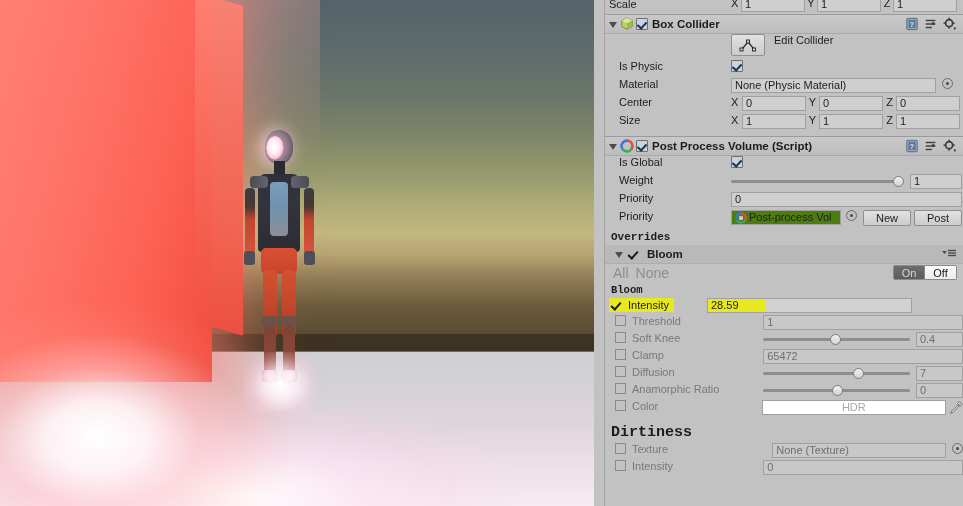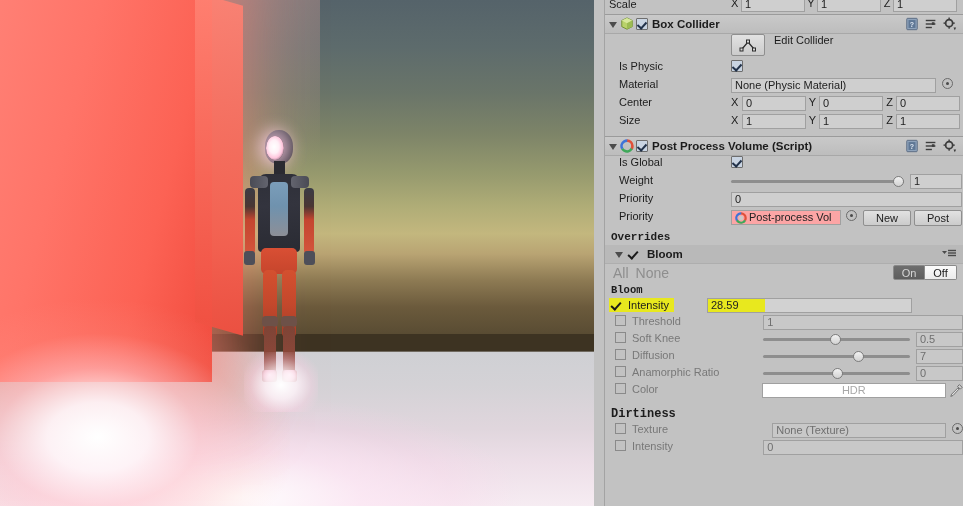--- a/index.html
+++ b/index.html
@@ -410,21 +410,21 @@
       <div class="field" style="width:52px;margin-left:6px">1</div>
     </div>
 
     <div class="row">
       <div class="lbl" style="padding-left:10px">Priority</div>
       <div class="field" style="width:231px">0</div>
     </div>
 
     <div class="row">
       <div class="lbl" style="padding-left:10px">Priority</div>
-      <div class="field" style="width:110px;background:#fca5a5">
+      <div class="field" style="width:110px;background:#4d7c0f">
         <svg width="12" height="12" viewBox="0 0 16 16" style="margin-right:2px;flex:none">
           <circle cx="8" cy="8" r="6.2" fill="none" stroke="#e0503a" stroke-width="3" stroke-dasharray="13 26" transform="rotate(-90 8 8)"></circle>
           <circle cx="8" cy="8" r="6.2" fill="none" stroke="#3fa85a" stroke-width="3" stroke-dasharray="13 26" transform="rotate(30 8 8)"></circle>
           <circle cx="8" cy="8" r="6.2" fill="none" stroke="#3f74d8" stroke-width="3" stroke-dasharray="13 26" transform="rotate(150 8 8)"></circle>
           <circle cx="8" cy="8" r="3" fill="#cacaca"></circle>
         </svg>
         <span style="white-space:nowrap;overflow:hidden">Post-process Vol</span>
       </div>
       <div class="target-dot" style="margin-left:5px"></div>
       <div class="btn" style="width:48px;margin-left:6px">New</div>
@@ -474,23 +474,28 @@
       <div class="field dim" style="width:205px;margin-left:24px">1</div>
     </div>
 
     <div class="row" style="height:17px">
       <div class="ovr-cb" style="margin-left:6px"></div>
       <div class="lbl dim" style="width:110px">Soft Knee</div>
       <div class="slider" style="width:150px;margin-left:24px">
         <div class="strack"></div>
         <div class="sknob" style="left:67px"></div>
       </div>
-      <div class="field dim" style="width:48px;margin-left:6px">0.5</div>
-    </div>
-
+      <div class="field dim" style="width:48px;margin-left:6px">0.4</div>
+    </div>
+
+    <div class="row" style="height:17px">
+      <div class="ovr-cb" style="margin-left:6px"></div>
+      <div class="lbl dim" style="width:110px">Clamp</div>
+      <div class="field dim" style="width:205px;margin-left:24px">65472</div>
+    </div>
 
     <div class="row" style="height:17px">
       <div class="ovr-cb" style="margin-left:6px"></div>
       <div class="lbl dim" style="width:110px">Diffusion</div>
       <div class="slider" style="width:150px;margin-left:24px">
         <div class="strack"></div>
         <div class="sknob" style="left:90px"></div>
       </div>
       <div class="field dim" style="width:48px;margin-left:6px">7</div>
     </div>
@@ -509,21 +514,21 @@
       <div class="ovr-cb" style="margin-left:6px"></div>
       <div class="lbl dim" style="width:110px">Color</div>
       <div class="field" style="width:190px;margin-left:24px;background:#ffffff;justify-content:center;color:#a8a8a8">HDR</div>
       <svg width="15" height="15" viewBox="0 0 16 16" style="margin-left:3px">
         <path d="M11.5 1.5 L14.5 4.5 L12.5 6.5 L9.5 3.5 Z" fill="#d0d0d0" stroke="#5c5c5c" stroke-width="0.9"></path>
         <path d="M10 5 L3 12 L2 14.5 L4.5 13.5 L11 6.5 Z" fill="#e2e2e2" stroke="#5c5c5c" stroke-width="0.9"></path>
       </svg>
     </div>
 
 
-    <div class="sec-label" style="padding-left:6px;padding-top:7px;font-size:12px">Dirtiness</div>
+    <div class="sec-label" style="padding-left:6px;padding-top:7px;font-size:15px">Dirtiness</div>
 
     <div class="row" style="height:17px">
       <div class="ovr-cb" style="margin-left:6px"></div>
       <div class="lbl dim" style="width:110px">Texture</div>
       <div class="field dim" style="width:190px;margin-left:40px">None (Texture)</div>
       <div class="target-dot" style="margin-left:6px"></div>
     </div>
 
     <div class="row" style="height:17px">
       <div class="ovr-cb" style="margin-left:6px"></div>

